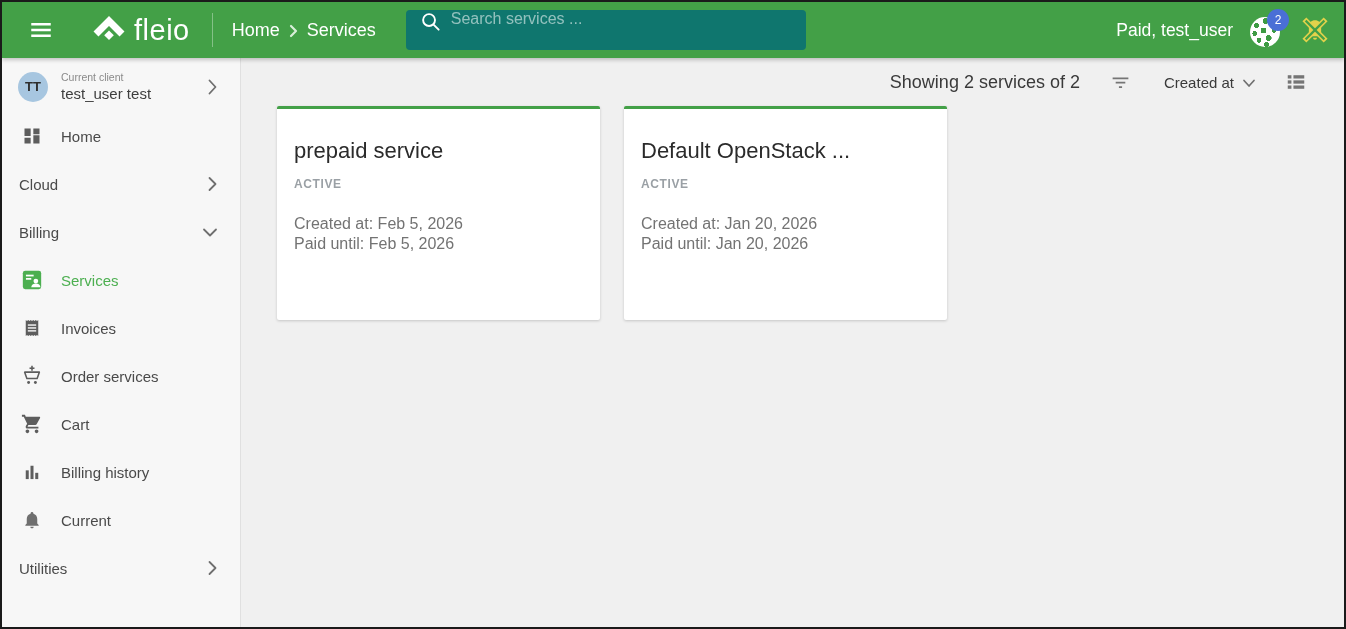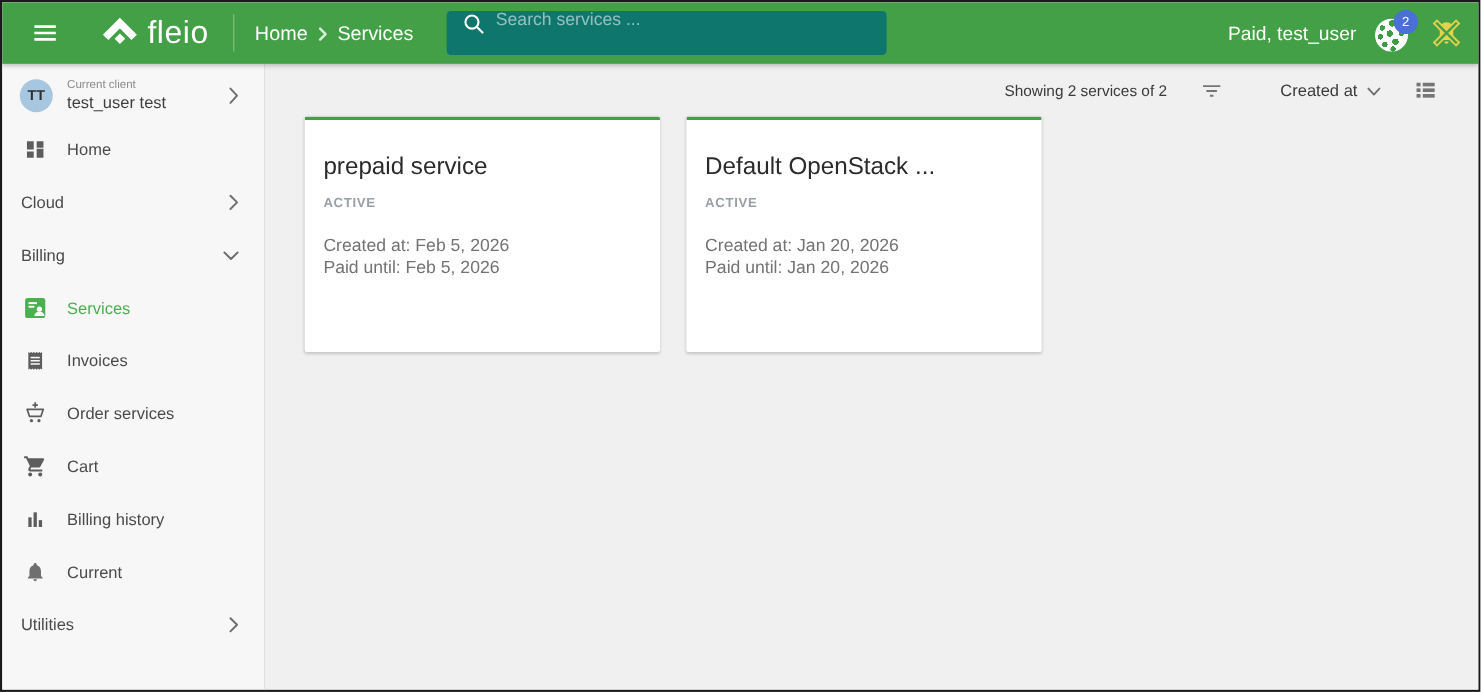--- a/index.html
+++ b/index.html
@@ -93,24 +93,24 @@
   .nav-item.group .nav-label { margin-left: 0; }
   .nav-label.active-green { color: #4caf50; }
   .chev { display: flex; }
 
   
   .main { flex: 1; background: #f0f0f0; min-width: 0; }
   .toolbar {
     height: 48px; display: flex; align-items: center; justify-content: flex-end;
     padding-right: 37px; color: #3a3a3a;
   }
-  .showing { font-size: 14px; }
+  .showing { font-size: 18px; }
   .tool-icon { display: flex; cursor: pointer; }
   .filter-btn { margin-left: 30px; }
-  .sort-ctl { margin-left: 52px; display: flex; align-items: center; cursor: pointer; font-size: 15px; }
+  .sort-ctl { margin-left: 33px; display: flex; align-items: center; cursor: pointer; font-size: 15px; }
   .sort-ctl .chev { margin-left: 8px; margin-top: 2px; }
   .listview-btn { margin-left: 29px; }
 
   .cards { display: flex; gap: 24px; margin-left: 36px; }
   .card {
     width: 323px; height: 214px; background: #fff;
     border-top: 3px solid #43a047; border-radius: 2px;
     box-shadow: 0 1px 3px rgba(0,0,0,.18);
     padding: 0 17px; cursor: pointer;
   }

